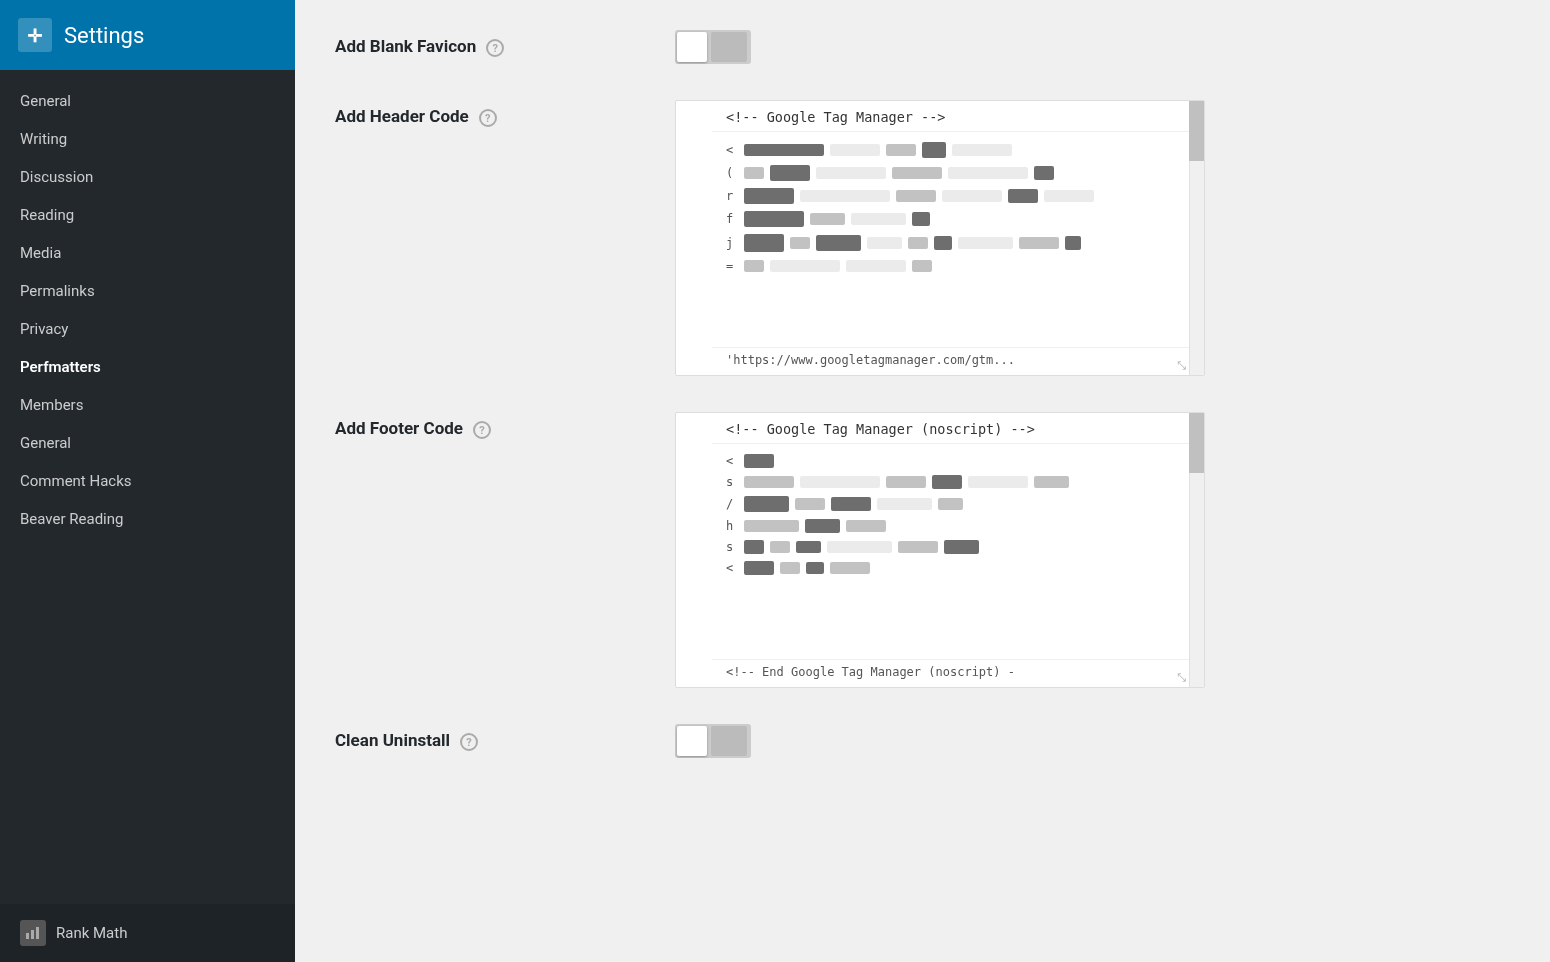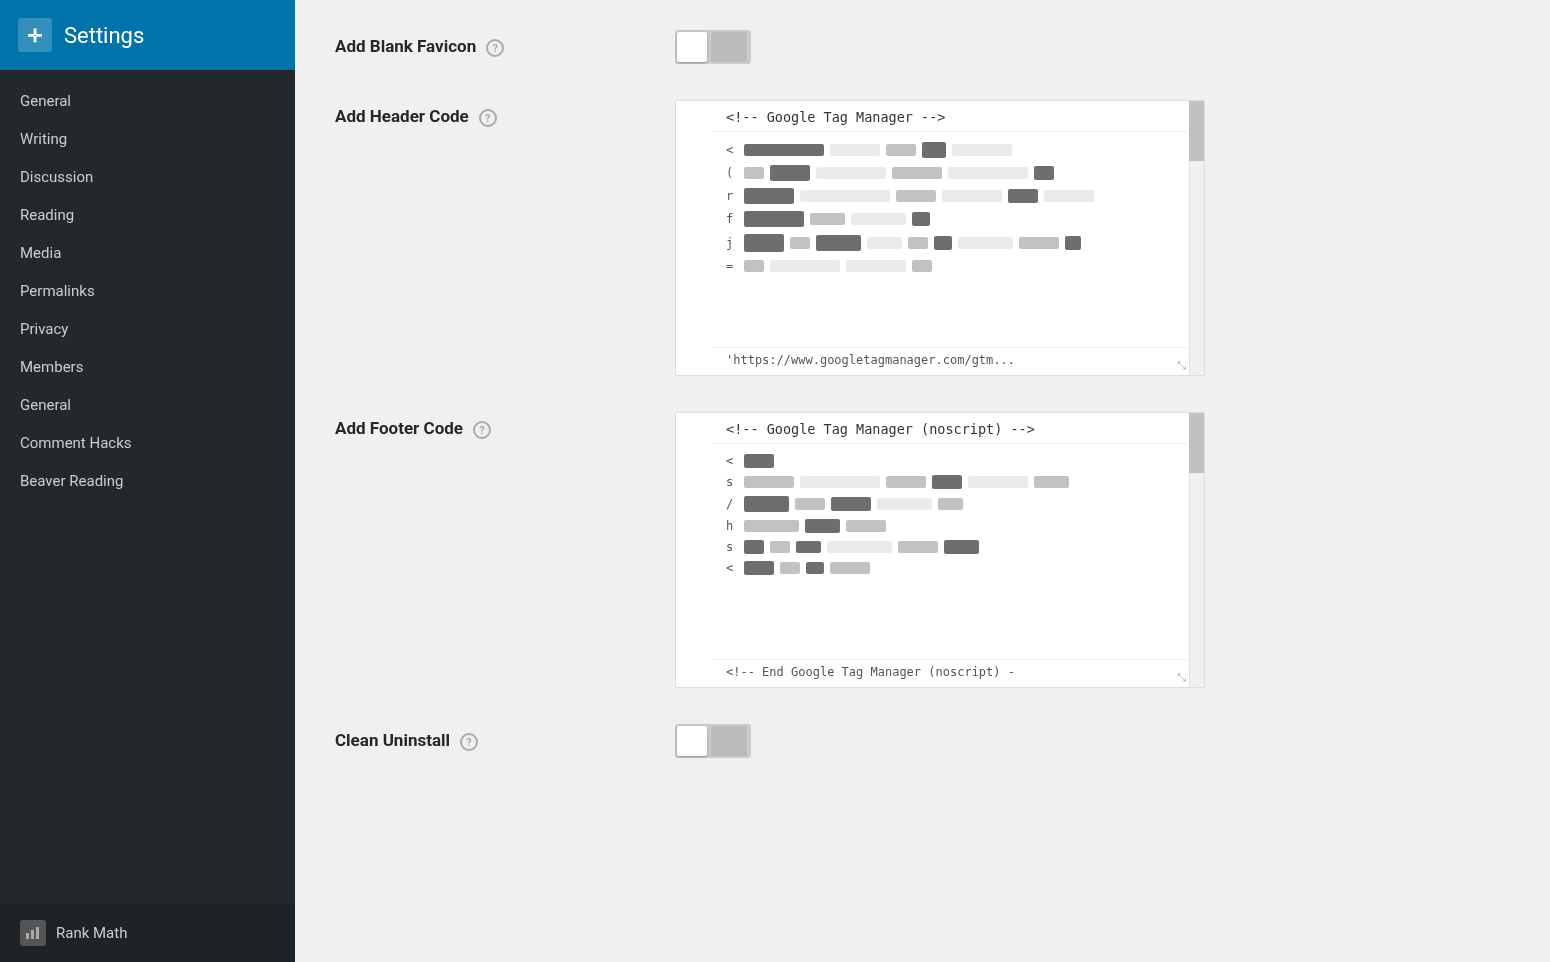--- a/index.html
+++ b/index.html
@@ -271,20 +271,21 @@
   </div>
 
   <ul class="nav-list">
     <li class="nav-item">General</li>
     <li class="nav-item">Writing</li>
     <li class="nav-item">Discussion</li>
     <li class="nav-item">Reading</li>
     <li class="nav-item">Media</li>
     <li class="nav-item">Permalinks</li>
     <li class="nav-item">Privacy</li>
+    <li class="nav-item active">Perfmatters</li>
     <li class="nav-item">Members</li>
     <li class="nav-item">General</li>
     <li class="nav-item">Comment Hacks</li>
     <li class="nav-item">Beaver Reading</li>
   </ul>
 
   <div id="sidebar-footer">
     <div class="rank-math-icon">
       <svg width="16" height="16" viewBox="0 0 16 16" fill="none">
         <rect x="1" y="8" width="3" height="6" fill="#aaa"></rect>

